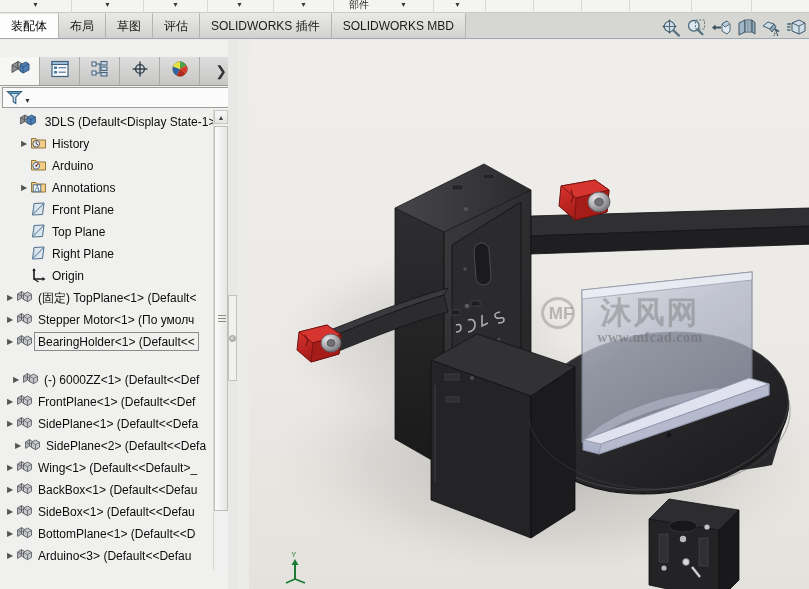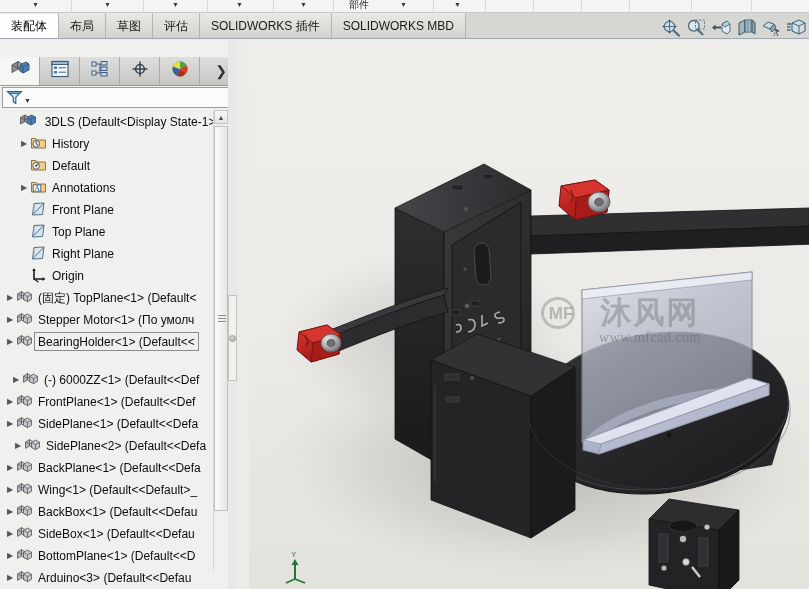--- a/index.html
+++ b/index.html
@@ -190,20 +190,21 @@
   }
   .wm-main {
     font-size: 31px; font-weight: bold; color: rgba(110,110,110,0.40);
     letter-spacing: 2px; line-height: 34px;
     font-family: "DejaVu Sans", sans-serif;
   }
   .wm-sub {
     font-size: 14px; color: rgba(105,105,105,0.55);
     letter-spacing: 0.5px; margin-top: 1px;
     font-family: "Liberation Serif", serif;
+    font-weight: bold;
   }
   .wm-badge {
     position: absolute; left: 6px; top: 2px;
     width: 34px; height: 32px; border-radius: 50%;
     border: 3px solid rgba(110,110,110,0.35);
   }
   .wm-badge span {
     position: absolute; left: 0; top: 4px; width: 34px;
     text-align: center; font-size: 17px; font-weight: bold;
     color: rgba(110,110,110,0.42);
@@ -413,21 +414,21 @@
           <div class="tree-row" style="padding-left: 18px;"><span class="row-arrow">▶</span><span class="row-icon"><svg width="18" height="16" viewBox="0 0 18 16">
                 <path d="M1.5 3.5 L6 3.5 L7.3 5 L15.5 5 L15.5 13 L1.5 13 Z" fill="#f2cf86" stroke="#8a6b32" stroke-width="0.9"></path>
                 <circle cx="6.2" cy="8.8" r="3.4" fill="#e8e8ea" stroke="#4c4c52" stroke-width="0.9"></circle>
                 <path d="M6.2 6.4 L6.2 8.8 L8 9.9" stroke="#2f2f34" stroke-width="0.9" fill="none"></path>
               </svg></span><span class="row-label-box"><span class="row-label">History</span></span></div>
           <div class="tree-row" style="padding-left: 18px;"><span class="row-arrow empty">▶</span><span class="row-icon"><svg width="18" height="16" viewBox="0 0 18 16">
                 <path d="M1.5 3.5 L6 3.5 L7.3 5 L15.5 5 L15.5 13 L1.5 13 Z" fill="#f2cf86" stroke="#8a6b32" stroke-width="0.9"></path>
                 <circle cx="6.2" cy="8.8" r="3.4" fill="#e9edf2" stroke="#3f5f7e" stroke-width="0.9"></circle>
                 <path d="M6.2 8.8 L8.4 6.6" stroke="#c02a22" stroke-width="1.2"></path>
                 <circle cx="6.2" cy="8.8" r="0.9" fill="#2f2f34"></circle>
-              </svg></span><span class="row-label-box"><span class="row-label">Default</span></span></div>
+              </svg></span><span class="row-label-box"><span class="row-label">Arduino</span></span></div>
           <div class="tree-row" style="padding-left: 18px;"><span class="row-arrow">▶</span><span class="row-icon"><svg width="18" height="16" viewBox="0 0 18 16">
                 <path d="M1.5 3.5 L6 3.5 L7.3 5 L15.5 5 L15.5 13 L1.5 13 Z" fill="#f2cf86" stroke="#8a6b32" stroke-width="0.9"></path>
                 <rect x="3.2" y="5.8" width="7.6" height="7" fill="#f3f6f9" stroke="#3f5f7e" stroke-width="0.9"></rect>
                 <text x="4.5" y="11.6" font-size="7.5" fill="#2c5b8a" font-family="Liberation Serif, serif">A</text>
               </svg></span><span class="row-label-box"><span class="row-label">Annotations</span></span></div>
           <div class="tree-row" style="padding-left: 18px;"><span class="row-arrow empty">▶</span><span class="row-icon"><svg width="18" height="16" viewBox="0 0 18 16">
                 <path d="M4 2.5 L14 2 L12.5 13.5 L2.5 14 Z" fill="#dbe6ef" stroke="#4d6f8c" stroke-width="1"></path>
                 <line x1="3" y1="13.4" x2="13.6" y2="2.6" stroke="#4d6f8c" stroke-width="1"></line>
                 <line x1="4" y1="2.5" x2="4" y2="14" stroke="#8fa9bd" stroke-width="0.7"></line>
               </svg></span><span class="row-label-box"><span class="row-label">Front Plane</span></span></div>
@@ -489,27 +490,20 @@
                 <path d="M7.5 5.3 L11.5 3 L15.5 5.3 L15.5 10.3 L11.5 12.7 L7.5 10.3 Z" fill="#c6c8cc" stroke="#4f5155" stroke-width="0.8"></path>
                 <path d="M7.5 5.3 L11.5 7.7 L15.5 5.3 M11.5 7.7 L11.5 12.7" fill="none" stroke="#4f5155" stroke-width="0.7"></path>
               </svg></span><span class="row-label-box"><span class="row-label">SidePlane&lt;1&gt;  (Default&lt;&lt;Defa</span></span></div>
           <div class="tree-row" style="padding-left: 12px;"><span class="row-arrow">▶</span><span class="row-icon"><svg width="18" height="16" viewBox="0 0 18 16">
                 <path d="M1.5 5 L5.5 2.6 L5.5 9 L1.5 11.4 Z" fill="#b2b4b8" stroke="#55575b" stroke-width="0.8"></path>
                 <path d="M5.5 2.6 L9.5 5 L9.5 11.4 L5.5 9 Z" fill="#cfd1d5" stroke="#55575b" stroke-width="0.8"></path>
                 <path d="M1.5 5 L5.5 7.3 L9.5 5" fill="none" stroke="#55575b" stroke-width="0.7"></path>
                 <path d="M7.5 5.3 L11.5 3 L15.5 5.3 L15.5 10.3 L11.5 12.7 L7.5 10.3 Z" fill="#c6c8cc" stroke="#4f5155" stroke-width="0.8"></path>
                 <path d="M7.5 5.3 L11.5 7.7 L15.5 5.3 M11.5 7.7 L11.5 12.7" fill="none" stroke="#4f5155" stroke-width="0.7"></path>
               </svg></span><span class="row-label-box"><span class="row-label">SidePlane&lt;2&gt;  (Default&lt;&lt;Defa</span></span></div>
-          <div class="tree-row" style="padding-left: 4px;"><span class="row-arrow">▶</span><span class="row-icon"><svg width="18" height="16" viewBox="0 0 18 16">
-                <path d="M1.5 5 L5.5 2.6 L5.5 9 L1.5 11.4 Z" fill="#b2b4b8" stroke="#55575b" stroke-width="0.8"></path>
-                <path d="M5.5 2.6 L9.5 5 L9.5 11.4 L5.5 9 Z" fill="#cfd1d5" stroke="#55575b" stroke-width="0.8"></path>
-                <path d="M1.5 5 L5.5 7.3 L9.5 5" fill="none" stroke="#55575b" stroke-width="0.7"></path>
-                <path d="M7.5 5.3 L11.5 3 L15.5 5.3 L15.5 10.3 L11.5 12.7 L7.5 10.3 Z" fill="#c6c8cc" stroke="#4f5155" stroke-width="0.8"></path>
-                <path d="M7.5 5.3 L11.5 7.7 L15.5 5.3 M11.5 7.7 L11.5 12.7" fill="none" stroke="#4f5155" stroke-width="0.7"></path>
-              </svg></span><span class="row-label-box"><span class="row-label">BackPlane&lt;1&gt;  (Default&lt;&lt;Defa</span></span></div>
           <div class="tree-row" style="padding-left: 4px;"><span class="row-arrow">▶</span><span class="row-icon"><svg width="18" height="16" viewBox="0 0 18 16">
                 <path d="M1.5 5 L5.5 2.6 L5.5 9 L1.5 11.4 Z" fill="#b2b4b8" stroke="#55575b" stroke-width="0.8"></path>
                 <path d="M5.5 2.6 L9.5 5 L9.5 11.4 L5.5 9 Z" fill="#cfd1d5" stroke="#55575b" stroke-width="0.8"></path>
                 <path d="M1.5 5 L5.5 7.3 L9.5 5" fill="none" stroke="#55575b" stroke-width="0.7"></path>
                 <path d="M7.5 5.3 L11.5 3 L15.5 5.3 L15.5 10.3 L11.5 12.7 L7.5 10.3 Z" fill="#c6c8cc" stroke="#4f5155" stroke-width="0.8"></path>
                 <path d="M7.5 5.3 L11.5 7.7 L15.5 5.3 M11.5 7.7 L11.5 12.7" fill="none" stroke="#4f5155" stroke-width="0.7"></path>
               </svg></span><span class="row-label-box"><span class="row-label">Wing&lt;1&gt;  (Default&lt;&lt;Default&gt;_</span></span></div>
           <div class="tree-row" style="padding-left: 4px;"><span class="row-arrow">▶</span><span class="row-icon"><svg width="18" height="16" viewBox="0 0 18 16">
                 <path d="M1.5 5 L5.5 2.6 L5.5 9 L1.5 11.4 Z" fill="#b2b4b8" stroke="#55575b" stroke-width="0.8"></path>
                 <path d="M5.5 2.6 L9.5 5 L9.5 11.4 L5.5 9 Z" fill="#cfd1d5" stroke="#55575b" stroke-width="0.8"></path>

